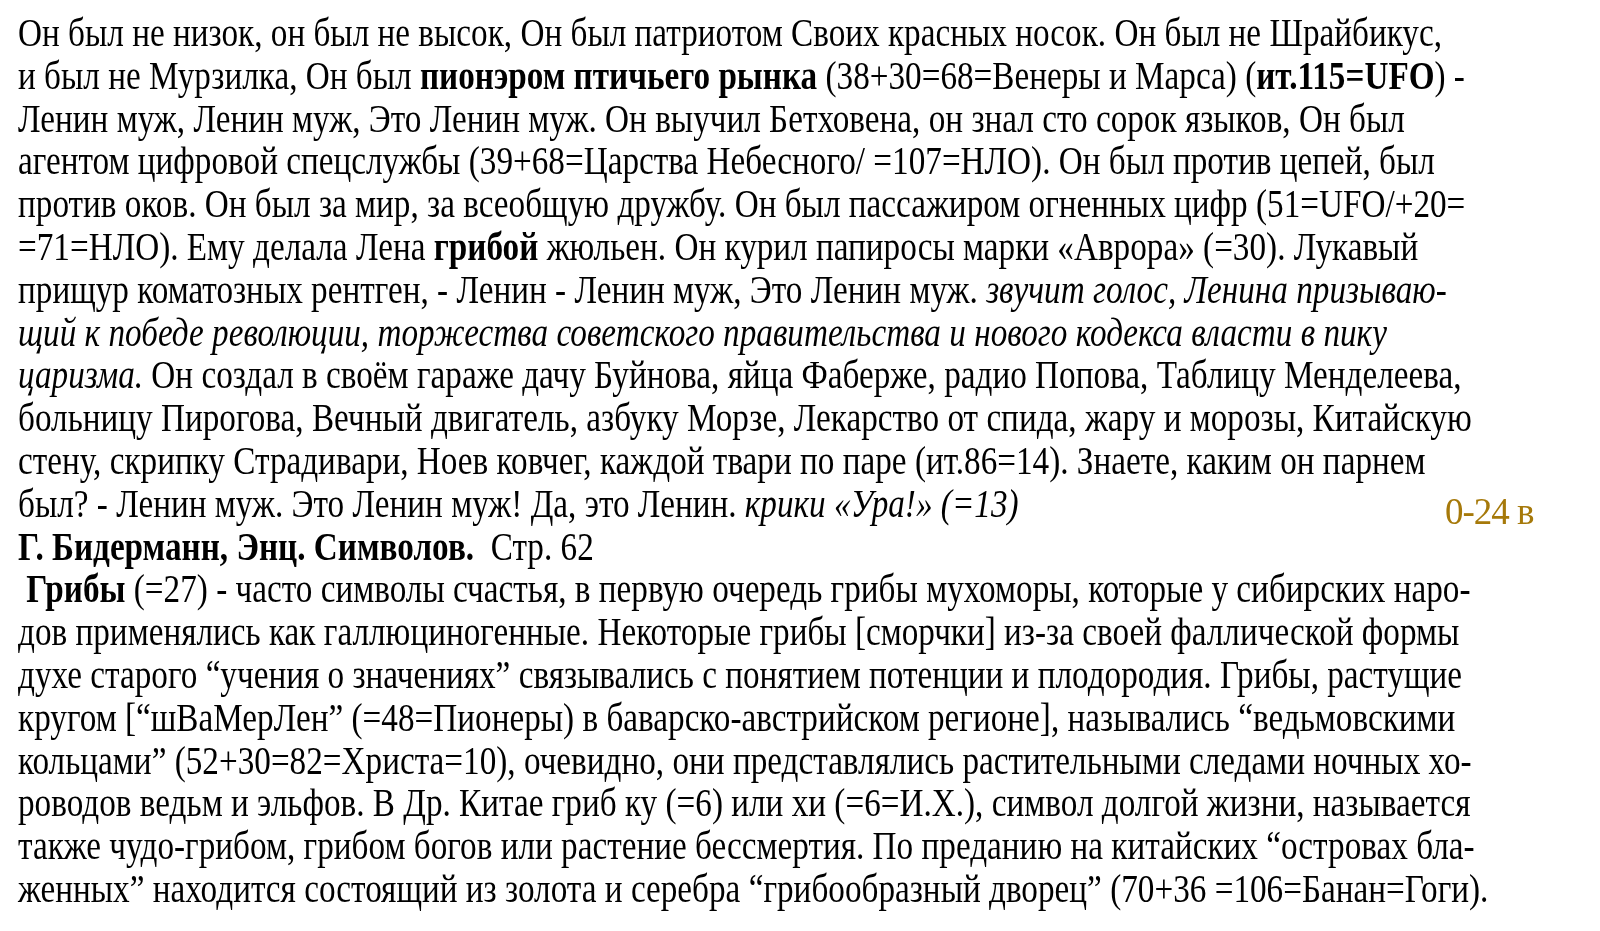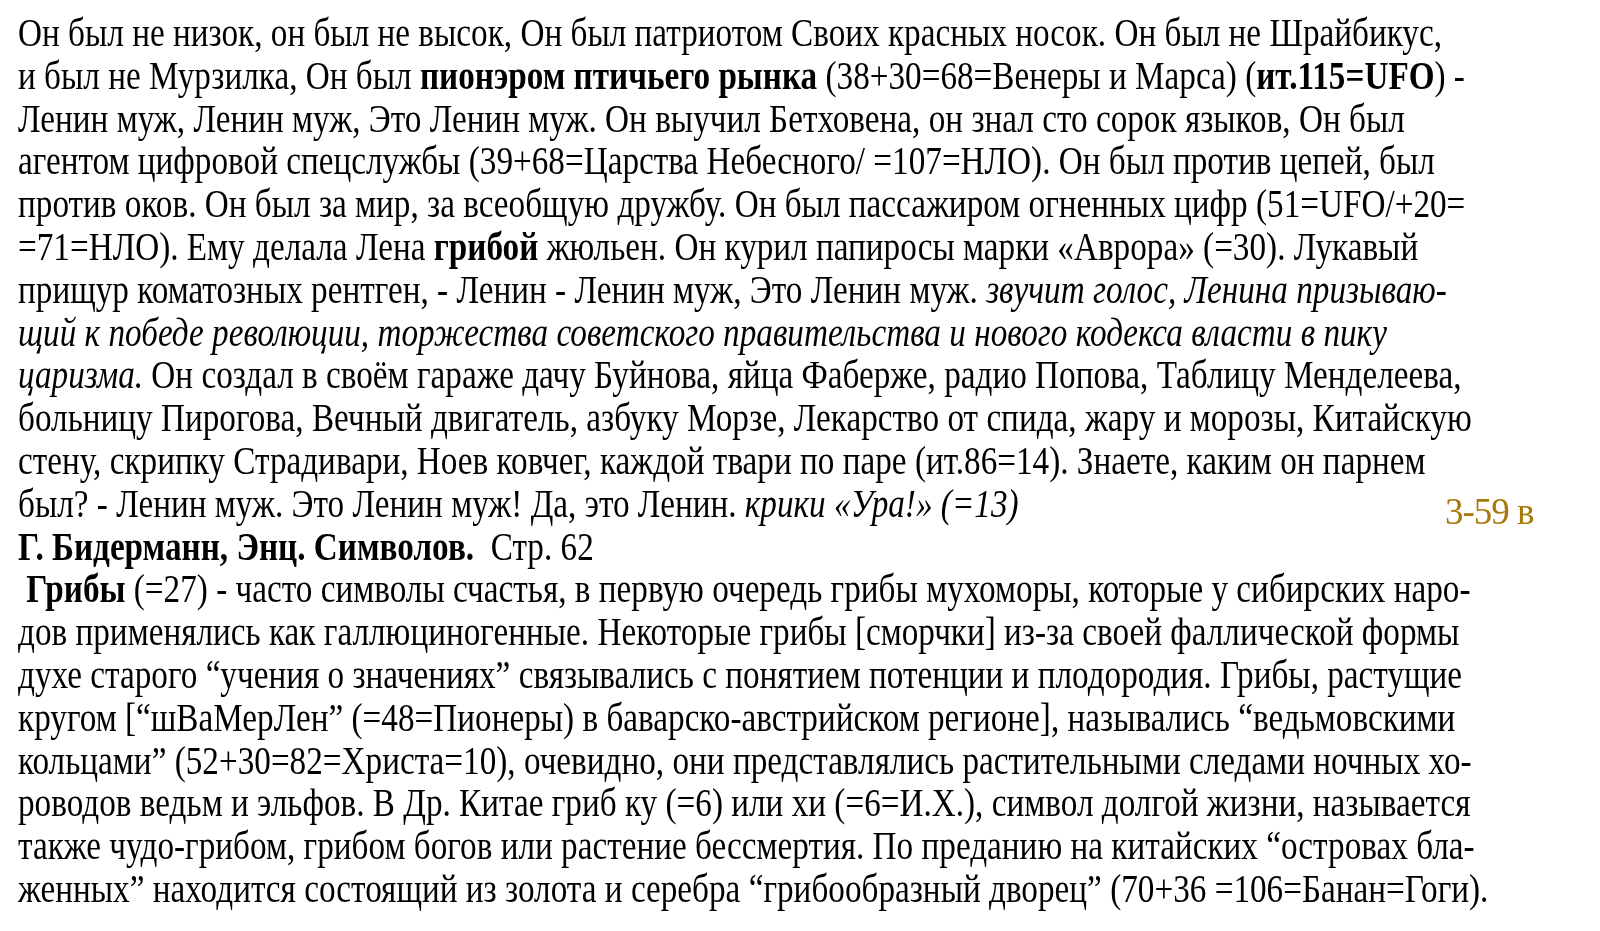--- a/index.html
+++ b/index.html
@@ -36,14 +36,14 @@
     font-size: 37px;
     line-height: 40px;
     letter-spacing: -1px;
   }
 </style>
 </head>
 <body>
 
 <div class="doc" style="background: rgb(255, 255, 255);">
   <div class="text-block"><div class="line"><span class="seg n">Он был не низок, он был не высок, Он был патриотом Своих красных носок. Он был не Шрайбикус,</span></div><div class="line"><span class="seg n">и был не Мурзилка, Он был </span><span class="seg b">пионэром птичьего рынка</span><span class="seg n"> (38+30=68=Венеры и Марса) (</span><span class="seg b">ит.</span><span class="seg b">115=UFO</span><span class="seg n">) -</span></div><div class="line"><span class="seg n">Ленин муж, Ленин муж, Это Ленин муж. Он выучил Бетховена, он знал сто сорок языков, Он был</span></div><div class="line"><span class="seg n">агентом цифровой спецслужбы (39+68=Царства Небесного/ =107=НЛО). Он был против цепей, был</span></div><div class="line"><span class="seg n">против оков. Он был за мир, за всеобщую дружбу. Он был пассажиром огненных цифр (51=UFO/+20=</span></div><div class="line"><span class="seg n">=71=НЛО). Ему делала Лена </span><span class="seg b">грибой</span><span class="seg n"> жюльен. Он курил папиросы марки «Аврора» (=30). Лукавый</span></div><div class="line"><span class="seg n">прищур коматозных рентген, - Ленин - Ленин муж, Это Ленин муж. </span><span class="seg i">звучит голос, Ленина призываю-</span></div><div class="line"><span class="seg i">щий к победе революции, торжества советского правительства и нового кодекса власти в пику</span></div><div class="line"><span class="seg i">царизма.</span><span class="seg n"> Он создал в своём гараже дачу Буйнова, яйца Фаберже, радио Попова, Таблицу Менделеева,</span></div><div class="line"><span class="seg n">больницу Пирогова, Вечный двигатель, азбуку Морзе, Лекарство от спида, жару и морозы, Китайскую</span></div><div class="line"><span class="seg n">стену, скрипку Страдивари, Ноев ковчег, каждой твари по паре (ит.86=14). Знаете, каким он парнем</span></div><div class="line"><span class="seg n">был? - Ленин муж. Это Ленин муж! Да, это Ленин. </span><span class="seg i">крики «Ура!» (=13)</span></div><div class="line"><span class="seg b">Г. Бидерманн, Энц. Символов.</span><span class="seg n">  Стр. 62</span></div><div class="line"><span class="seg n"> </span><span class="seg b">Грибы</span><span class="seg n"> (=27) - часто символы счастья, в первую очередь грибы мухоморы, которые у сибирских наро-</span></div><div class="line"><span class="seg n">дов применялись как галлюциногенные. Некоторые грибы [сморчки] из-за своей фаллической формы</span></div><div class="line"><span class="seg n">духе старого “учения о значениях” связывались с понятием потенции и плодородия. Грибы, растущие</span></div><div class="line"><span class="seg n">кругом [“шВаМерЛен” (=48=Пионеры) в баварско-австрийском регионе], назывались “ведьмовскими</span></div><div class="line"><span class="seg n">кольцами” (52+30=82=Христа=10), очевидно, они представлялись растительными следами ночных хо-</span></div><div class="line"><span class="seg n">роводов ведьм и эльфов. В Др. Китае гриб ку (=6) или хи (=6=И.Х.), символ долгой жизни, называется</span></div><div class="line"><span class="seg n">также чудо-грибом, грибом богов или растение бессмертия. По преданию на китайских “островах бла-</span></div><div class="line"><span class="seg n">женных” находится состоящий из золота и серебра “грибообразный дворец” (70+36 =106=Банан=Гоги).</span></div></div>
-  <div class="page-marker" style="color: rgb(166, 121, 10);">3-59 в</div>
+  <div class="page-marker" style="color: rgb(166, 121, 10);">0-24 в</div>
 </div>
 
 </body></html>

